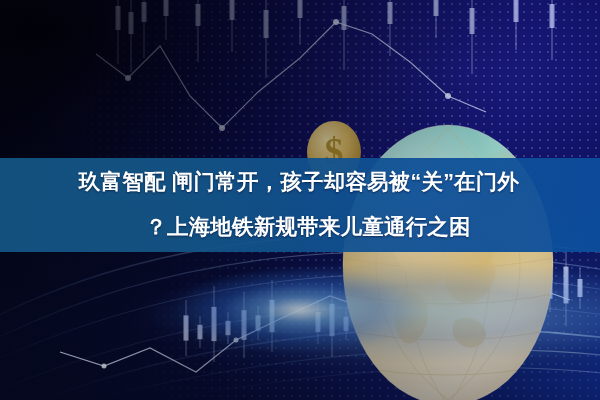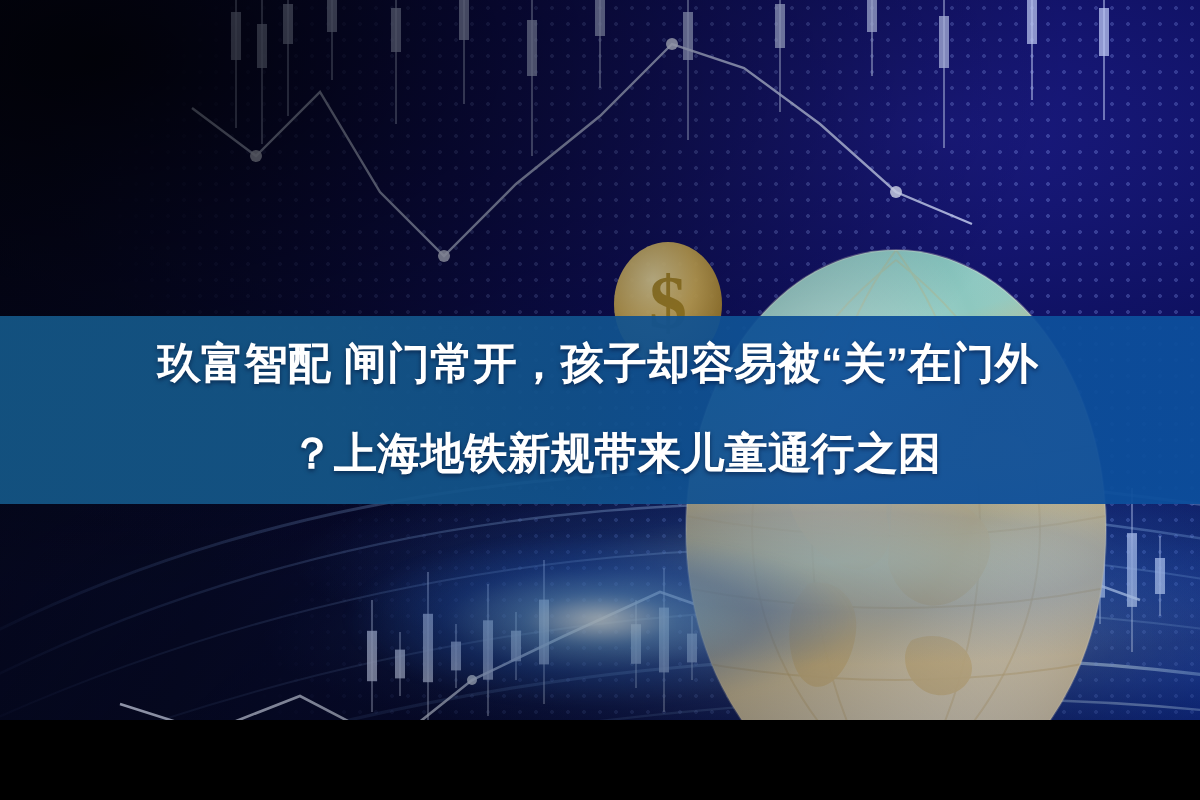--- a/index.html
+++ b/index.html
@@ -1,17 +1,17 @@
 <!DOCTYPE html>
 <html><head>
 <meta charset="utf-8">
 <style>
   html,body{margin:0;padding:0;background:#000;}
   #stage{
-    position:relative;width:600px;height:360px;overflow:hidden;
+    position:relative;width:600px;height:400px;overflow:hidden;
     font-family:"Liberation Sans","DejaVu Sans",sans-serif;
     background:#0369a1;
   }
   .layer{position:absolute;inset:0;}
 
   
   .bg-base{
     background:
       radial-gradient(120% 95% at 78% 18%, rgba(26,26,128,0.95) 0%, rgba(14,14,92,0.88) 35%, rgba(8,10,52,0.55) 62%, rgba(5,8,28,0) 82%),
       radial-gradient(90% 75% at 95% 72%, rgba(22,60,170,0.85) 0%, rgba(12,30,110,0.55) 40%, rgba(5,10,40,0) 75%),

